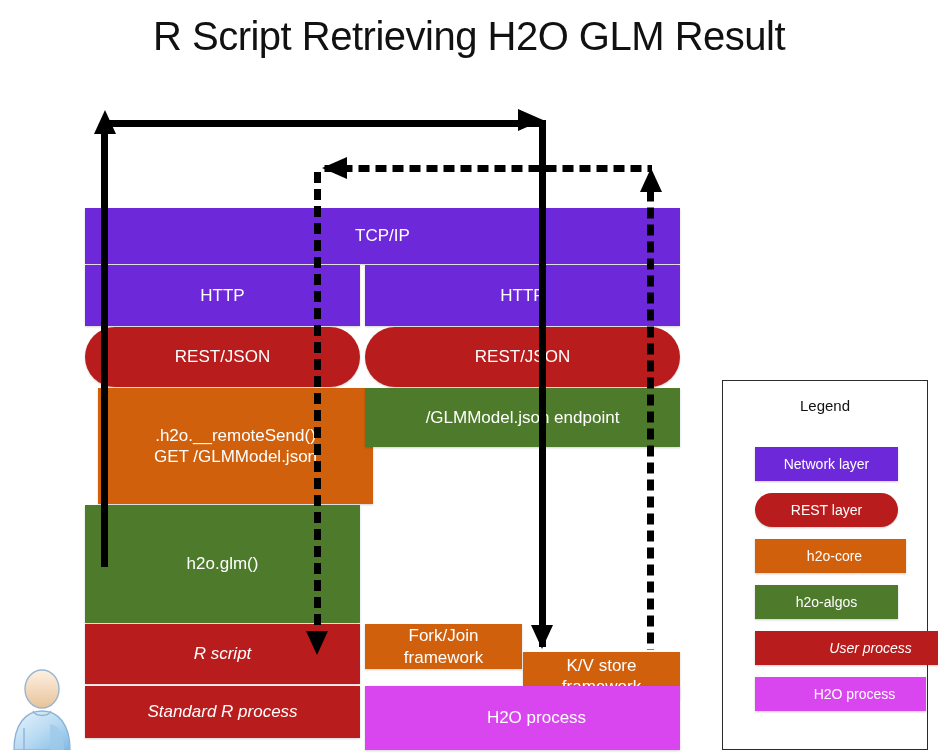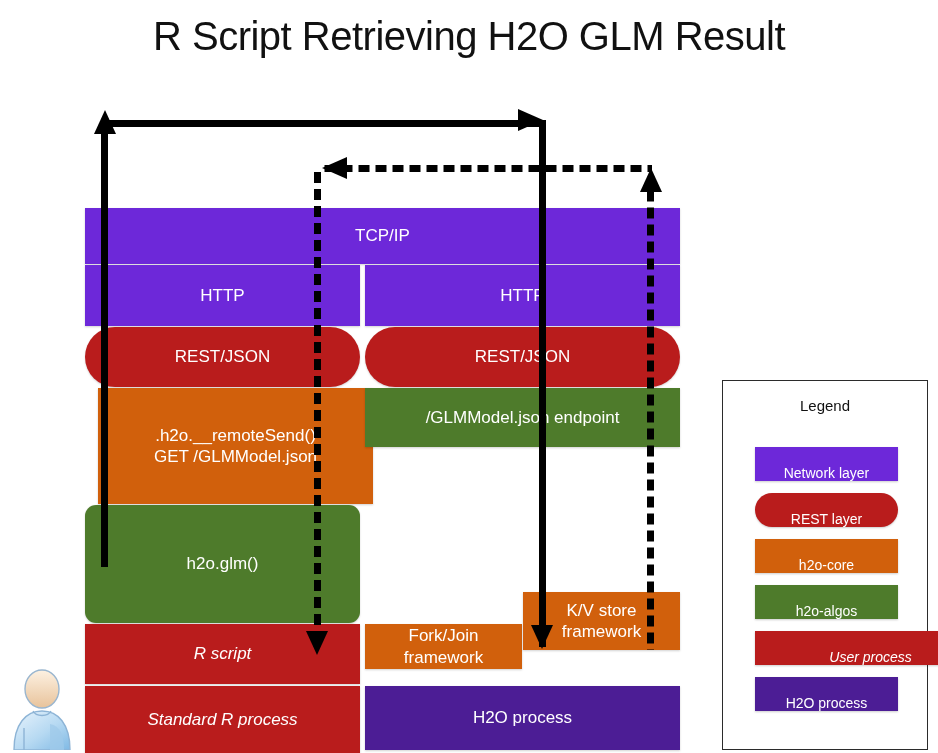--- a/index.html
+++ b/index.html
@@ -19,37 +19,37 @@
     box-shadow:0 1px 2px rgba(0,0,0,0.18);
   }
   .blk .lbl{display:block;}
 
   
   .c-net{background:#6d28d9;}
   .c-rest{background:#b91c1c;border-radius:30px;}
   .c-core{background:#D1600C;}
   .c-algos{background:#4E7B2B;}
   .c-user{background:#b91c1c;font-style:italic;}
-  .c-h2o{background:#4c1d95;}
+  .c-h2o{background:#d946ef;padding-left:28px;}
 
   
   #tcpip{left:85px;  top:208px; width:595px; height:56px;}
   #http-l{left:85px; top:265px; width:275px; height:61px;}
   #rest-l{left:85px; top:327px; width:275px; height:60px;}
   #core-l{left:98px; top:388px; width:275px; height:116px;}
-  #algos-l{left:85px;top:505px; width:275px; height:118px;border-radius:11px;}
+  #algos-l{left:85px;top:505px; width:275px; height:118px;}
   #rscript{left:85px;top:624px; width:275px; height:60px;}
-  #rproc{left:85px; top:686px; width:275px; height:68px;}
+  #rproc{left:85px; top:686px; width:275px; height:52px;}
 
   
   #http-r{left:365px; top:265px; width:315px; height:61px;}
   #rest-r{left:365px; top:327px; width:315px; height:60px;}
   #endpoint{left:365px;top:388px; width:315px; height:59px;}
   #forkjoin{left:365px;top:624px; width:157px; height:45px;}
-  #kvstore{left:523px; top:592px; width:157px; height:58px;}
+  #kvstore{left:523px; top:652px; width:157px; height:48px;}
   #h2oproc{left:365px; top:686px; width:315px; height:64px;}
 
   
   .solid{background:#000000;position:absolute;}
   #sv-left{left:101px;  top:127px; width:7px;  height:440px;}
   #sh-top{left:104px;   top:120px; width:442px;height:7px;}
   #sv-right{left:539px; top:123px; width:7px;  height:524px;}
 
   .arrow-head{position:absolute;width:0;height:0;}
   #sa-up{left:94px;  top:110px; border-left:11px solid transparent;
@@ -76,23 +76,23 @@
        border-right:11px solid transparent;border-bottom:24px solid #000;}
   #da-down{left:306px;top:631px;border-left:11px solid transparent;
        border-right:11px solid transparent;border-top:24px solid #000;}
 
   
   #legend{position:absolute;left:722px;top:380px;width:206px;height:370px;
     background:#ffffff;border:1px solid #2b2b2b;box-sizing:border-box;}
   #legend-title{position:absolute;left:0;top:16px;width:100%;text-align:center;
     font-size:15px;color:#111111;}
   .lg-item{position:absolute;left:32px;width:143px;height:34px;
-    display:flex;align-items:flex-end;justify-content:center;
+    display:flex;align-items:center;justify-content:center;
     color:#ffffff;font-size:14px;box-shadow:0 1px 2px rgba(0,0,0,0.2);}
-  .lg0{top:66px;} .lg1{top:112px;} .lg2{top:158px;}
+  .lg0{top:66px;} .lg1{top:112px;} .lg2{top:158px;padding-left:8px;}
   .lg3{top:204px;} .lg4{top:250px;padding-left:44px;} .lg5{top:296px;}
 
   
   #user-icon{position:absolute;left:6px;top:668px;width:72px;height:82px;}
 </style>
 </head>
 <body>
 
 <div id="title">R Script Retrieving H2O GLM Result</div>
 

